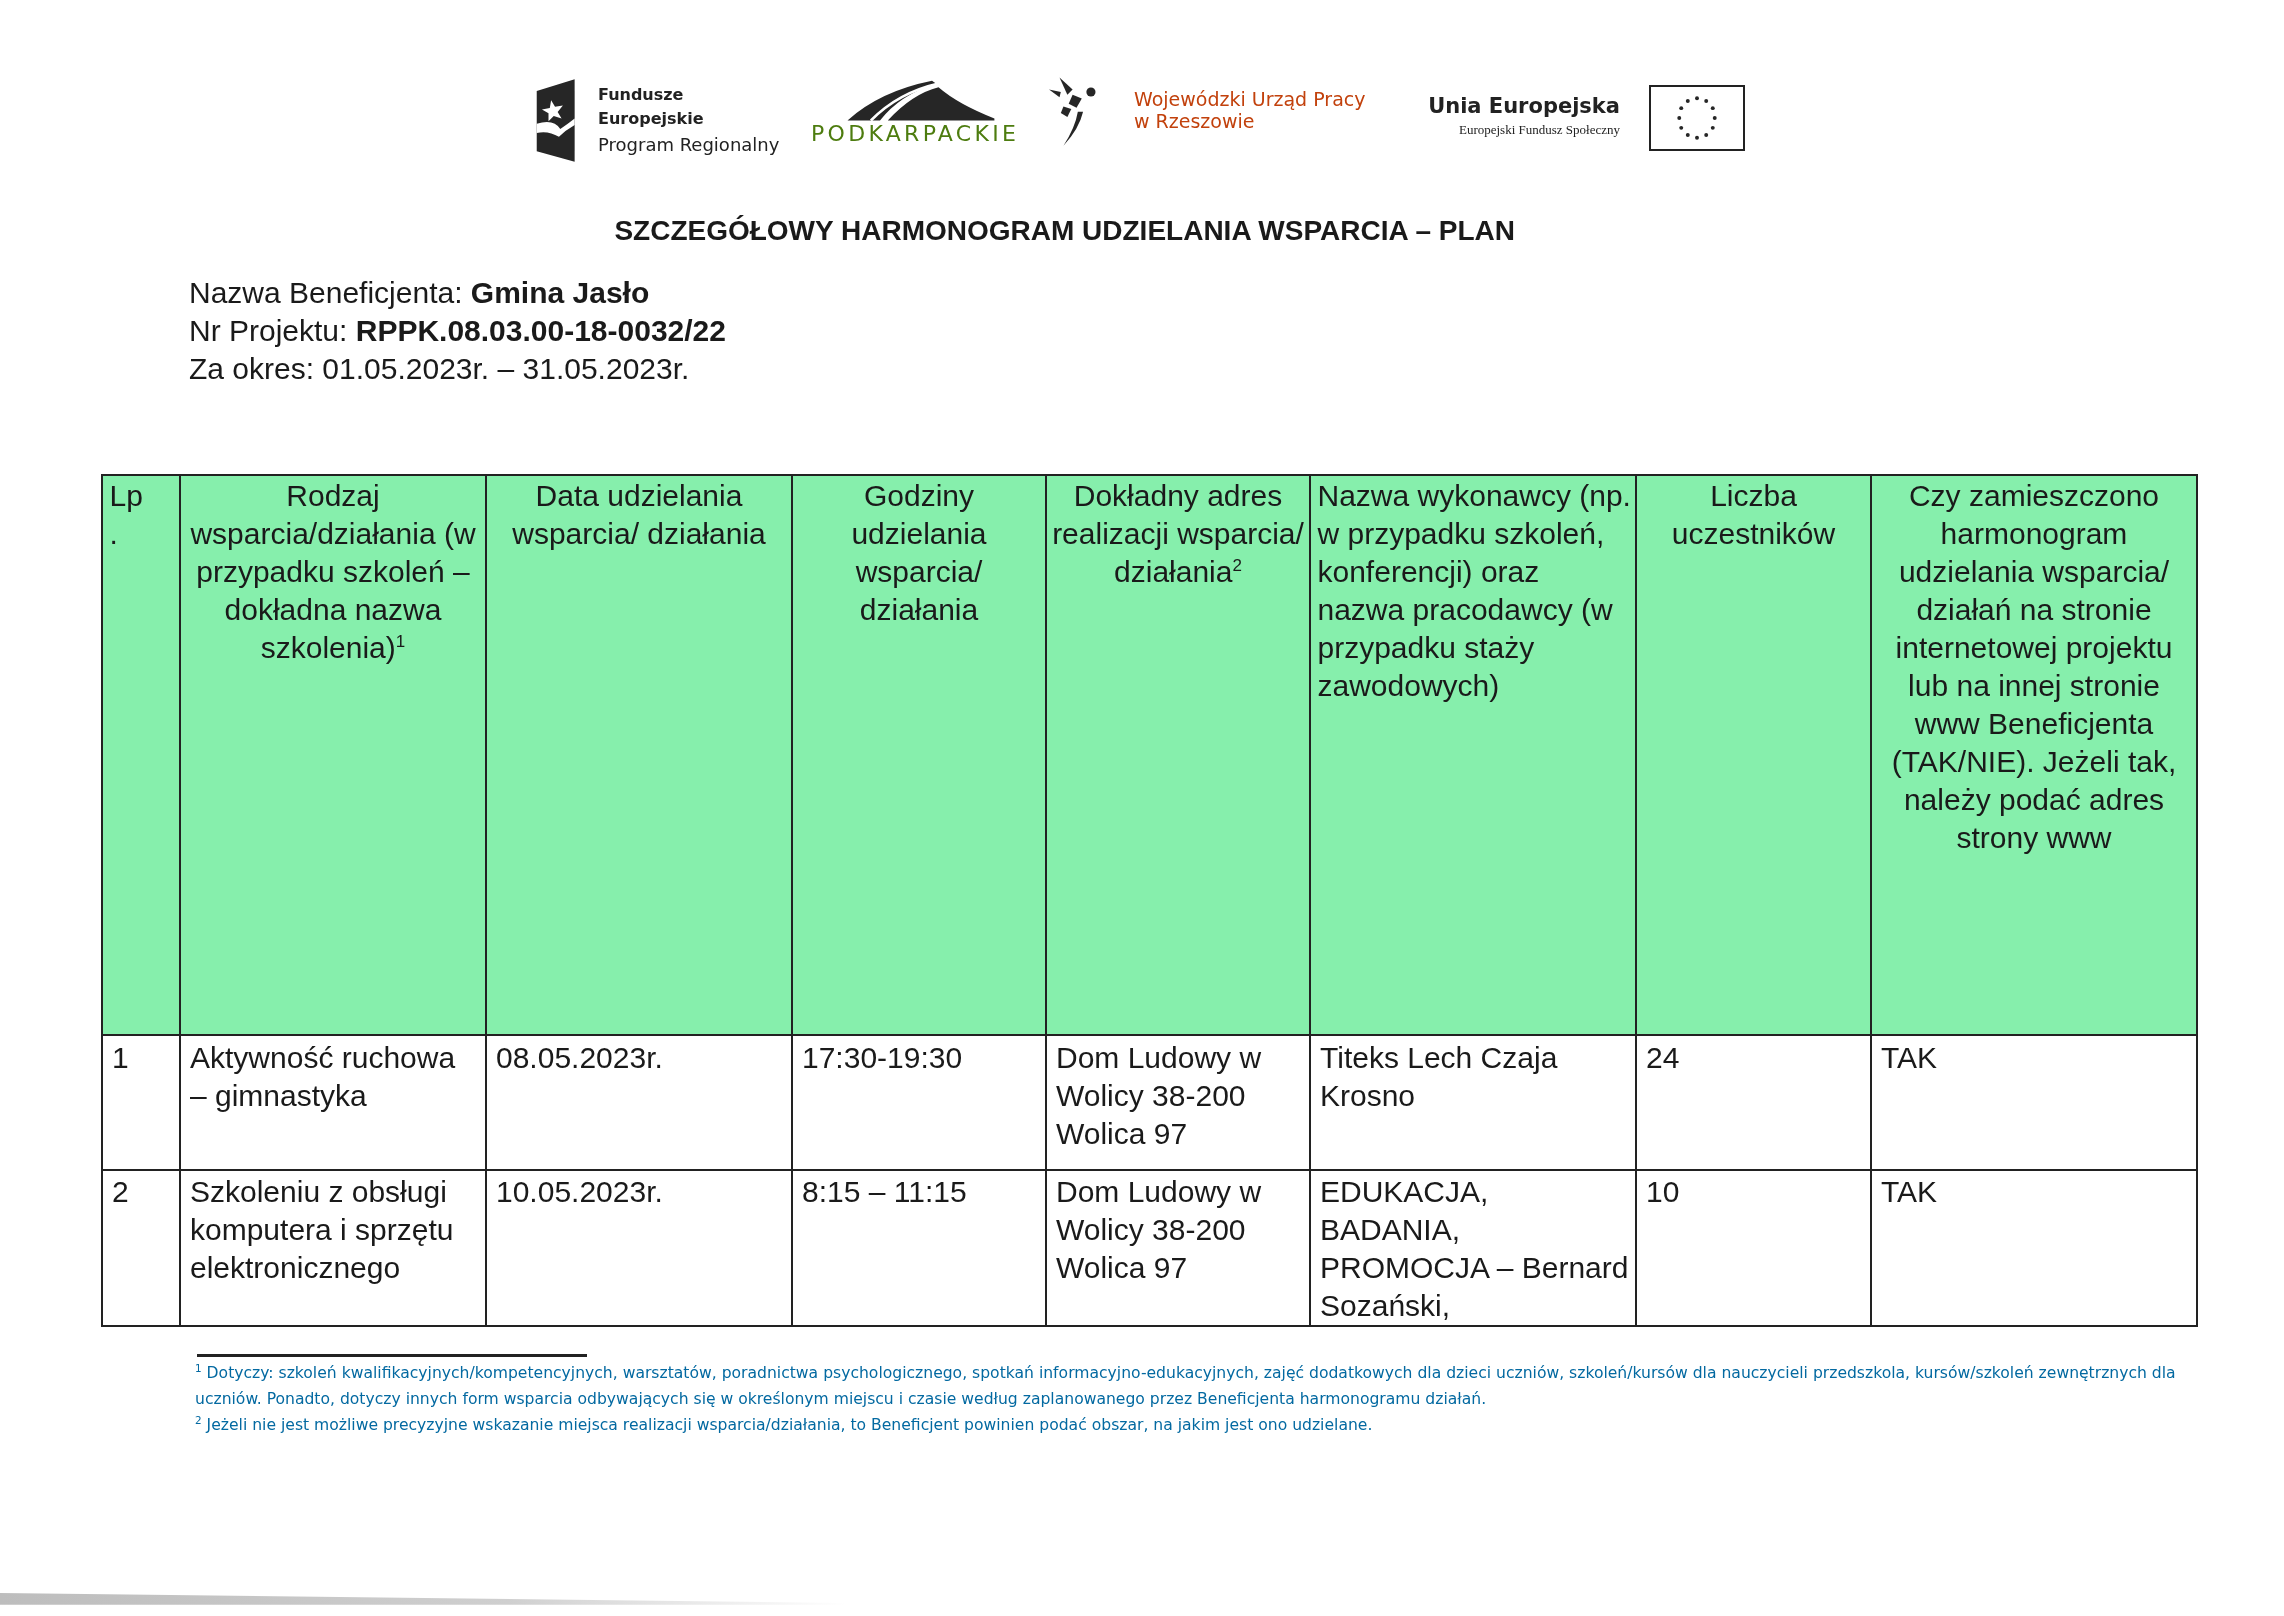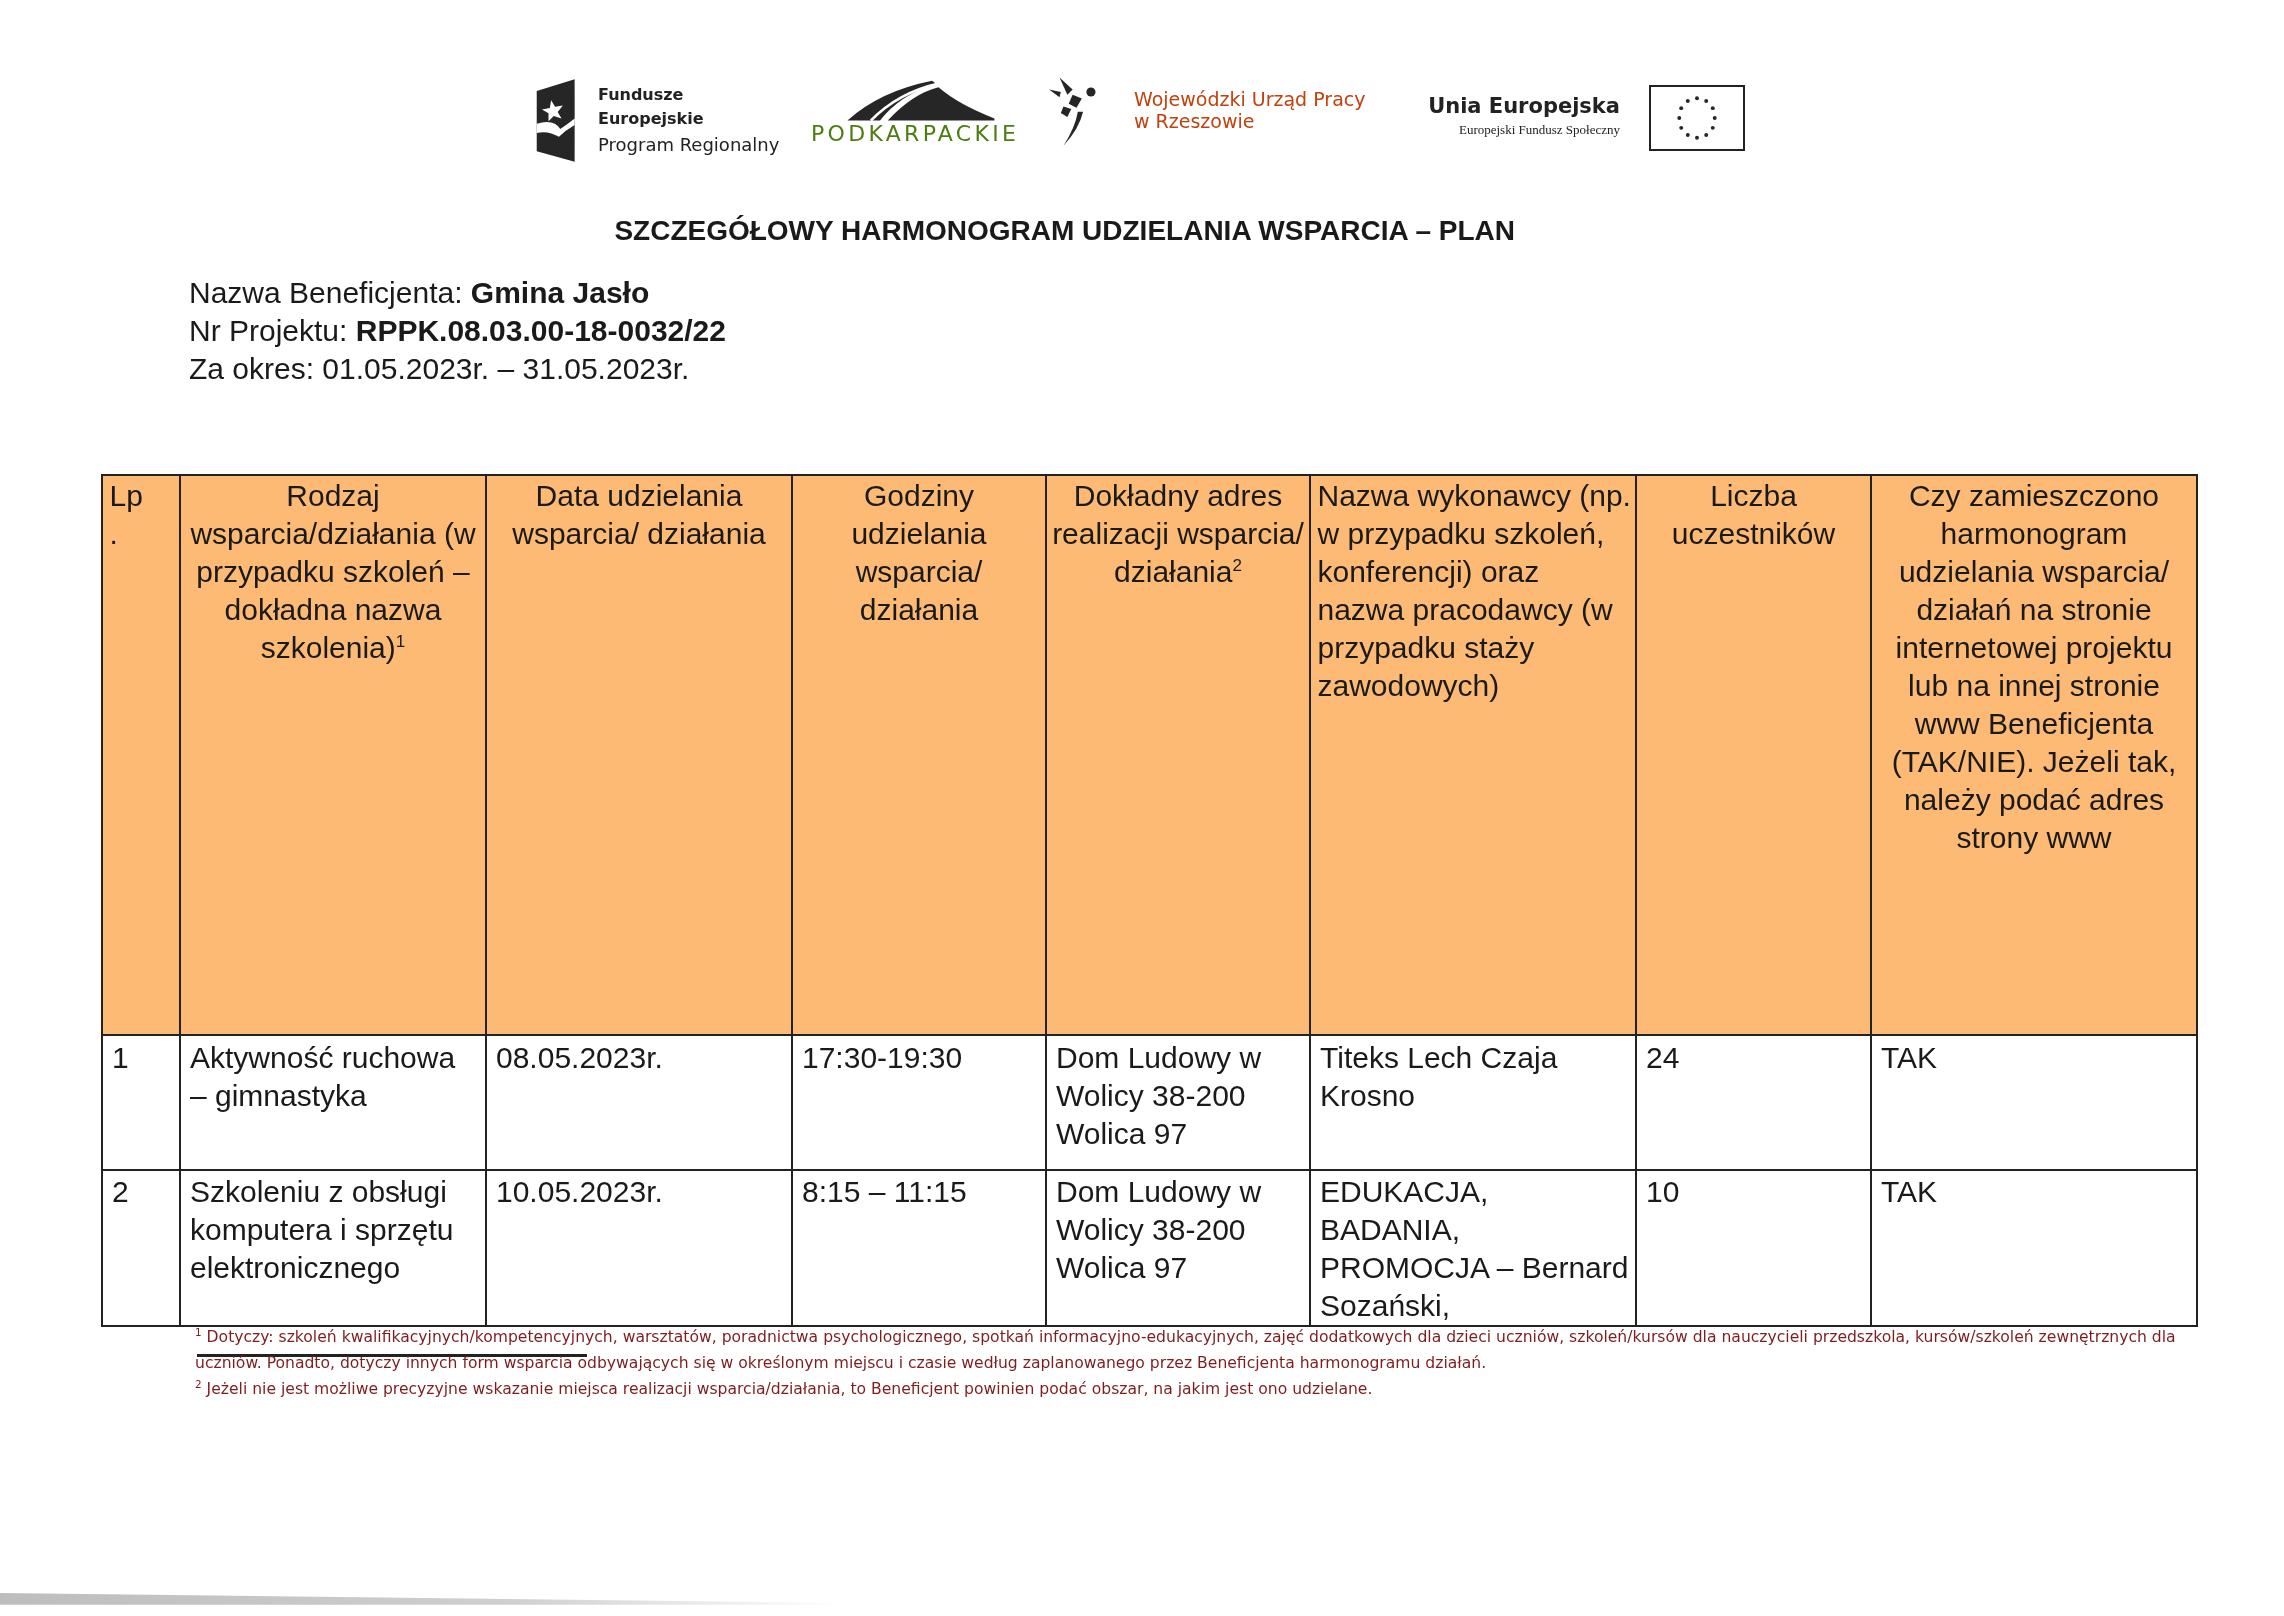--- a/index.html
+++ b/index.html
@@ -24,31 +24,31 @@
   
   .doc-title { left:0; width:2136px; top:215px; text-align:center; font-size:28px; font-weight:bold; padding-left:0; }
   .doc-title span { position:relative; left:-3.3px; }
   .meta { left:189px; top:274px; font-size:30px; line-height:38px; }
   .meta div { white-space:nowrap; }
   .meta b { font-weight:bold; }
 
   
   table.sched { position:absolute; left:101px; top:474px; width:2095px; border-collapse:collapse; table-layout:fixed; }
   table.sched th, table.sched td { border:2px solid #222; vertical-align:top; font-size:30px; line-height:38px; padding:2.6px 6.5px 0 9px; }
-  table.sched th { background:#fdba74; font-weight:normal; text-align:center; height:557px; padding:1.3px 3.9px 0 3.9px; }
+  table.sched th { background:#86efac; font-weight:normal; text-align:center; height:557px; padding:1.3px 3.9px 0 3.9px; }
   table.sched th.left { text-align:left; padding-left:6.5px; }
   table.sched td { background:#fff; text-align:left; }
   tr.r1 td { height:130px; }
   tr.r2 td { height:145px; }
   sup { font-size:17px; line-height:0; vertical-align:super; }
   .lp-dot { display:block; }
 
   
   .fn-rule { left:197px; top:1354px; width:390px; height:2.6px; background:#222; }
-  .footnotes { left:195px; top:1324px; font-family:"DejaVu Sans", sans-serif; font-size:15.6px; line-height:26px; color:#7f1d1d; width:2020px; }
+  .footnotes { left:195px; top:1360px; font-family:"DejaVu Sans", sans-serif; font-size:15.6px; line-height:26px; color:#0369a1; width:2020px; }
   .footnotes sup { font-size:10.4px; }
 
   .scan-shadow { left:0; top:1593px; width:847px; height:11.7px;
                  background:linear-gradient(90deg,#bdbdbd 0%,#cfcfcf 60%,rgba(255,255,255,0) 100%);
                  clip-path:polygon(0 0, 100% 85%, 100% 100%, 0 100%); }
 </style>
 </head>
 <body>
 
 <svg class="abs logo-fe-mark" viewBox="0 0 70 130">

